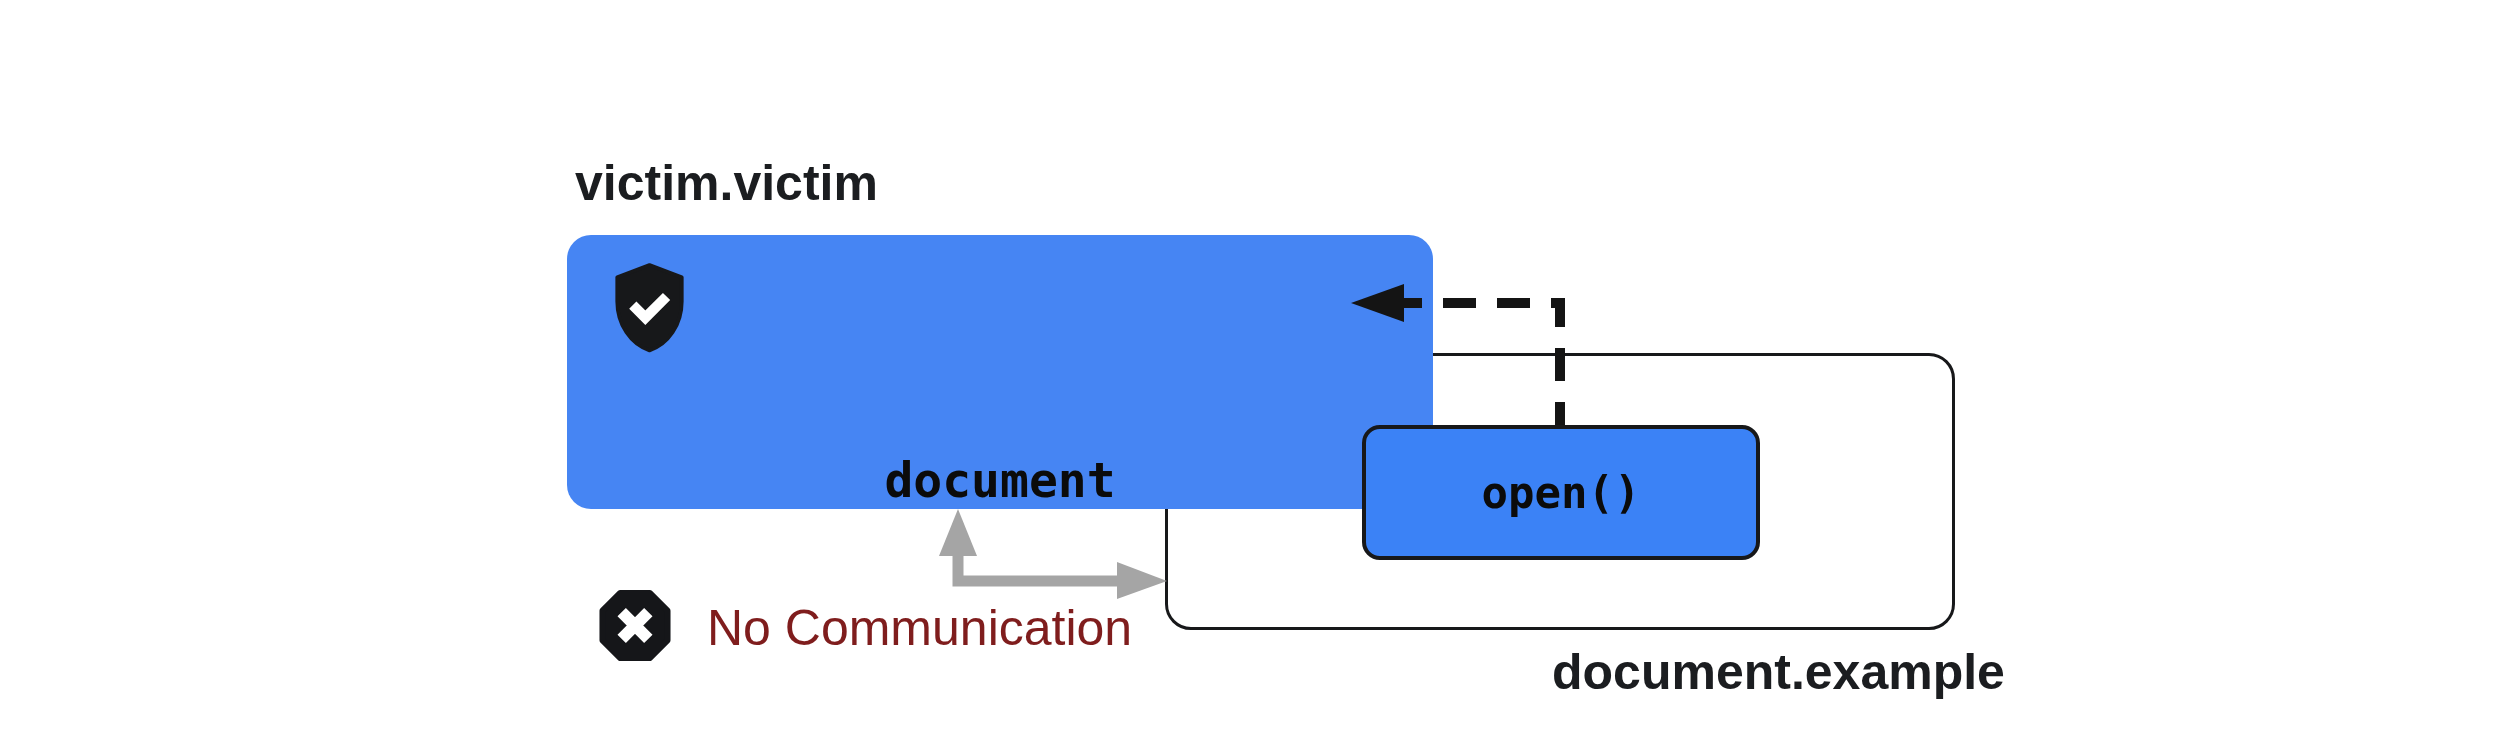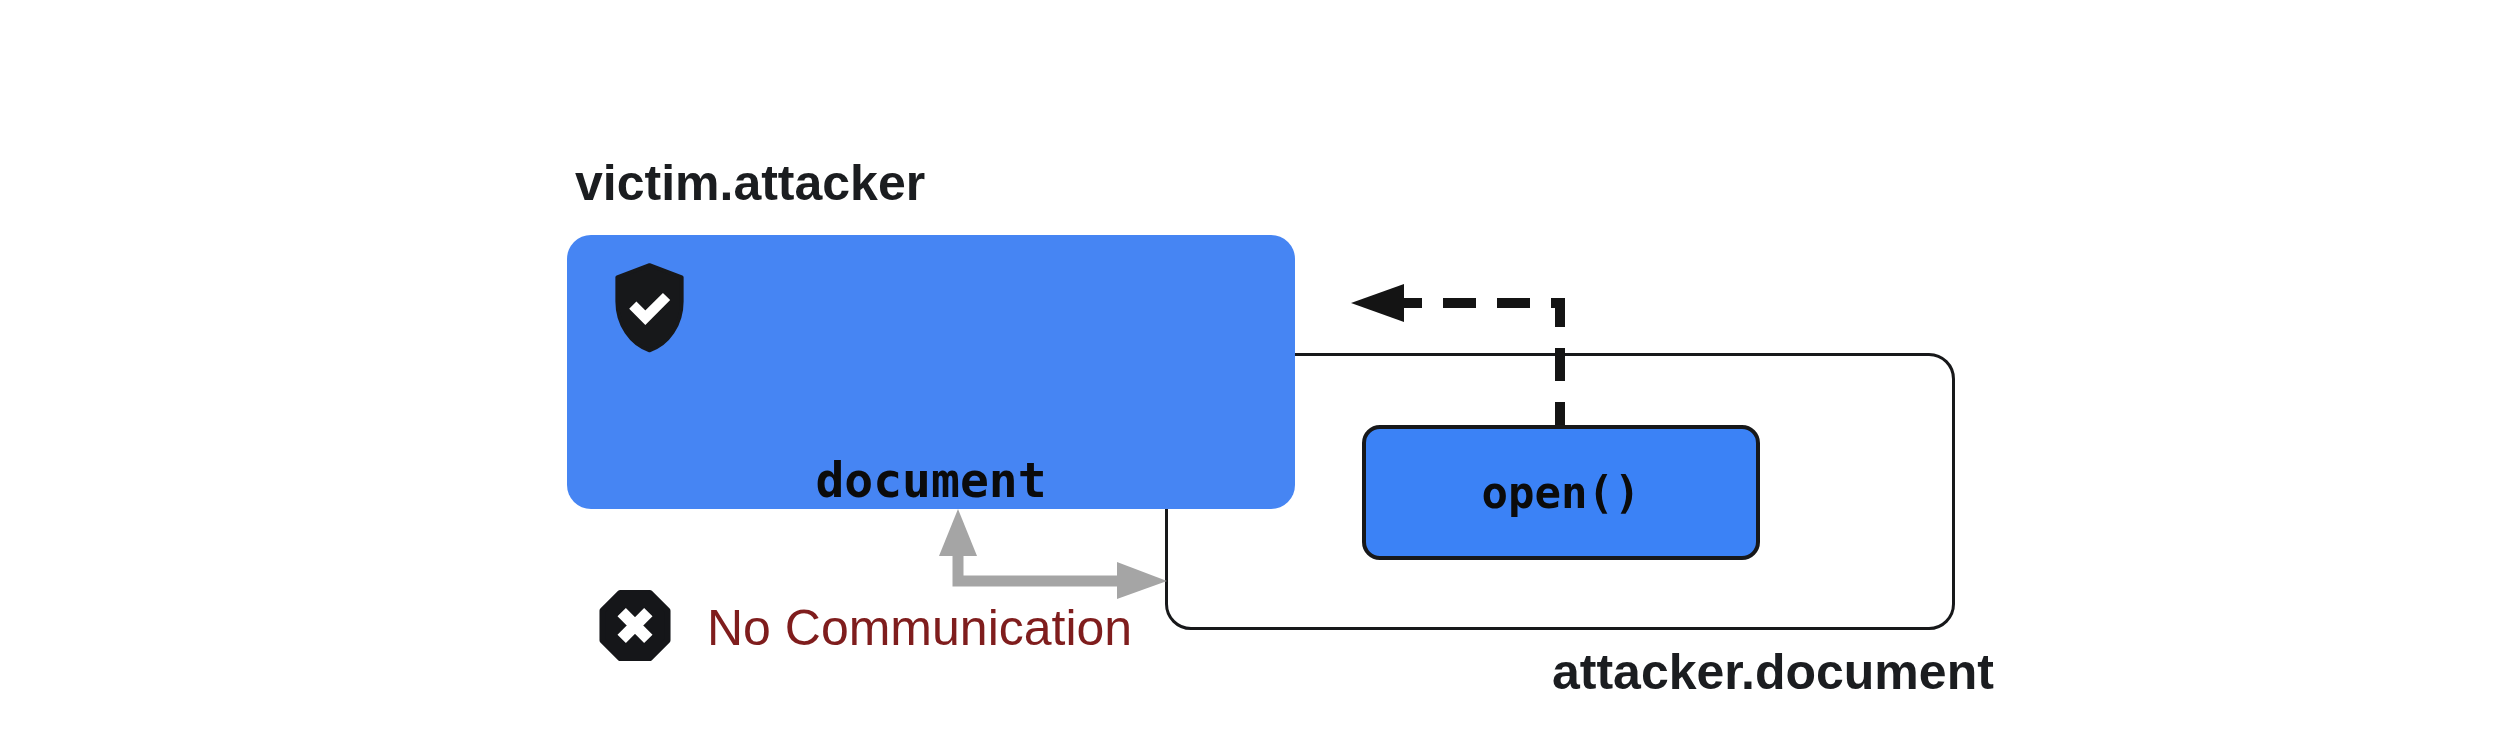--- a/index.html
+++ b/index.html
@@ -13,21 +13,21 @@
   }
   .victim-label{left:575px;top:158px;}
   .attacker-label{left:1552px;top:647px;}
   .nocomm-label{left:707px;top:603px;font-weight:400;font-size:50px;line-height:1;color:#7f1d1d;position:absolute;white-space:nowrap;}
 
   .attacker-box{
     position:absolute;left:1165px;top:353px;width:790px;height:277px;
     box-sizing:border-box;border:3px solid #17181a;border-radius:26px;background:#ffffff;
   }
   .victim-box{
-    position:absolute;left:567px;top:235px;width:728px;height:274px;
+    position:absolute;left:567px;top:235px;width:866px;height:274px;
     border-radius:24px;background:#4685F3;
   }
   .victim-box .shield{position:absolute;left:44px;top:27px;}
   .victim-text{
     position:absolute;left:0;right:0;top:88px;text-align:center;
     font-family:"DejaVu Sans Mono","Liberation Mono",monospace;
     font-weight:700;font-size:48px;line-height:63px;color:#0b0b0b;white-space:pre;
   }
   .open-box{
     position:absolute;left:1362px;top:425px;width:398px;height:135px;
@@ -37,21 +37,21 @@
     font-weight:700;font-size:44px;color:#0b0b0b;
   }
   .connectors{position:absolute;left:0;top:0;pointer-events:none;}
   .x-icon{position:absolute;left:598px;top:588px;}
 </style>
 </head>
 <body>
 
 <div class="stage">
 
-  <div class="domain-label victim-label">victim.attacker</div>
+  <div class="domain-label victim-label">victim.victim</div>
 
   <div class="attacker-box"></div>
 
   <div class="victim-box">
     <svg class="shield" width="77" height="91" viewBox="0 0 20 24" aria-hidden="true">
       <path d="M10 0.8 L1.5 4 v6.4 c0 6.1 3.6 11.3 8.5 12.9 4.9-1.6 8.5-6.8 8.5-12.9 V4 Z" fill="#17181a" stroke="#17181a" stroke-width="1" stroke-linejoin="round"></path>
       <polyline points="5.6,11.4 8.9,14.7 14.5,9.1" fill="none" stroke="#ffffff" stroke-width="2.7" stroke-linecap="butt"></polyline>
     </svg>
     <div class="victim-text">
       <div>document</div>
@@ -73,15 +73,15 @@
     <polygon points="1167,581 1117,562 1117,599" fill="#A5A5A5"></polygon>
   </svg>
 
   <svg class="x-icon" width="74" height="75" viewBox="0 0 20 20" aria-hidden="true">
     <polygon points="6,1.2 14,1.2 18.8,6 18.8,14 14,18.8 6,18.8 1.2,14 1.2,6" fill="#151619" stroke="#151619" stroke-width="1.6" stroke-linejoin="round"></polygon>
     <path d="M6.4 6.4 L13.6 13.6 M13.6 6.4 L6.4 13.6" stroke="#ffffff" stroke-width="3.2" stroke-linecap="butt"></path>
   </svg>
 
   <div class="nocomm-label">No Communication</div>
 
-  <div class="domain-label attacker-label">attacker.document</div>
+  <div class="domain-label attacker-label">document.example</div>
 
 </div>
 
 </body></html>

